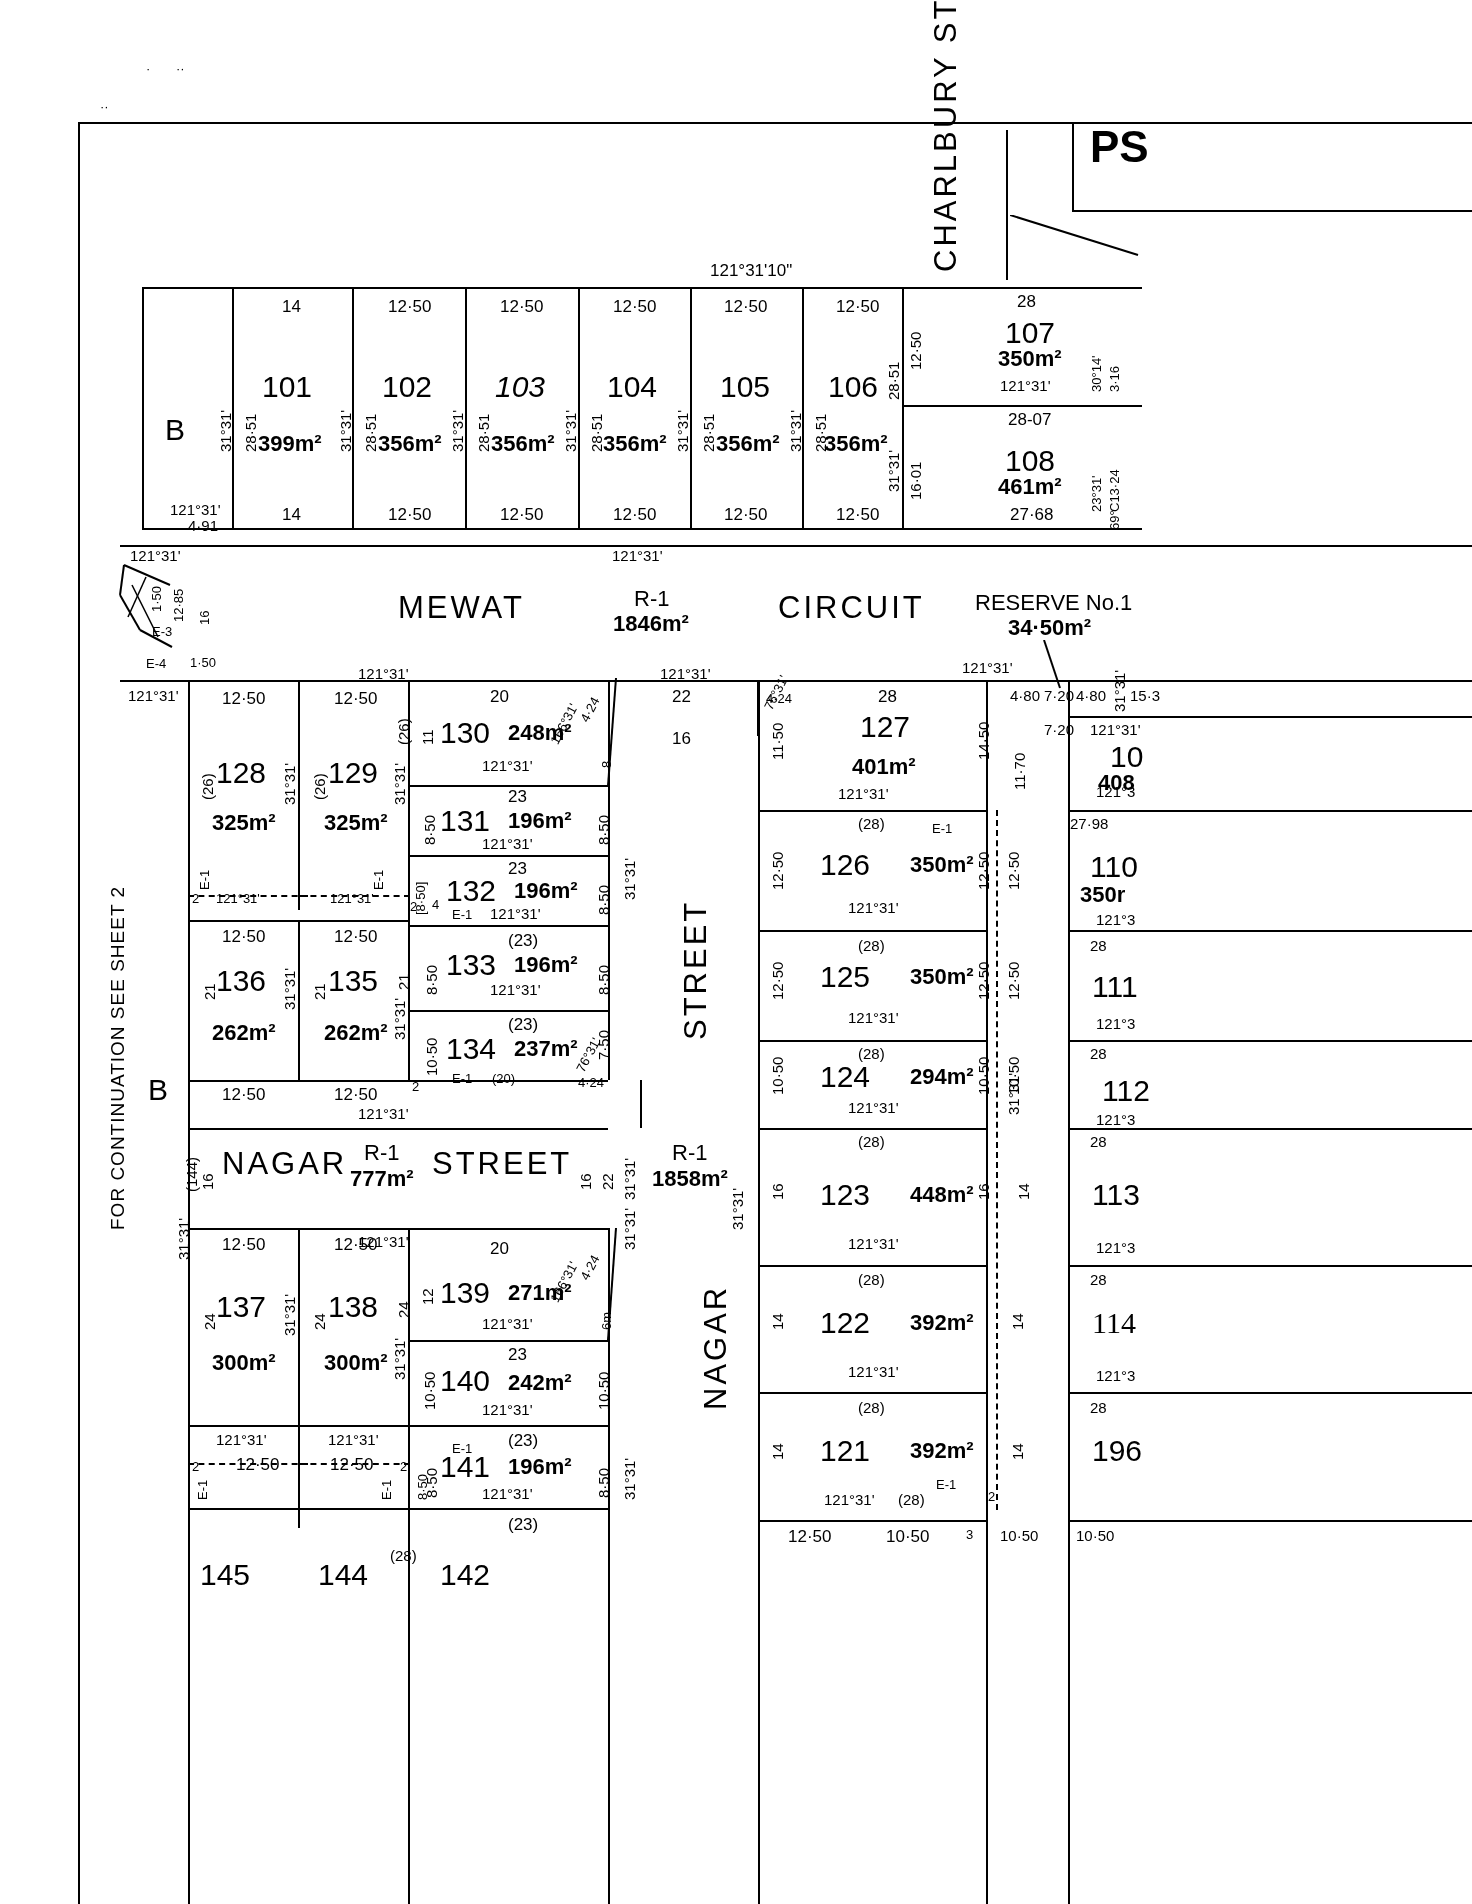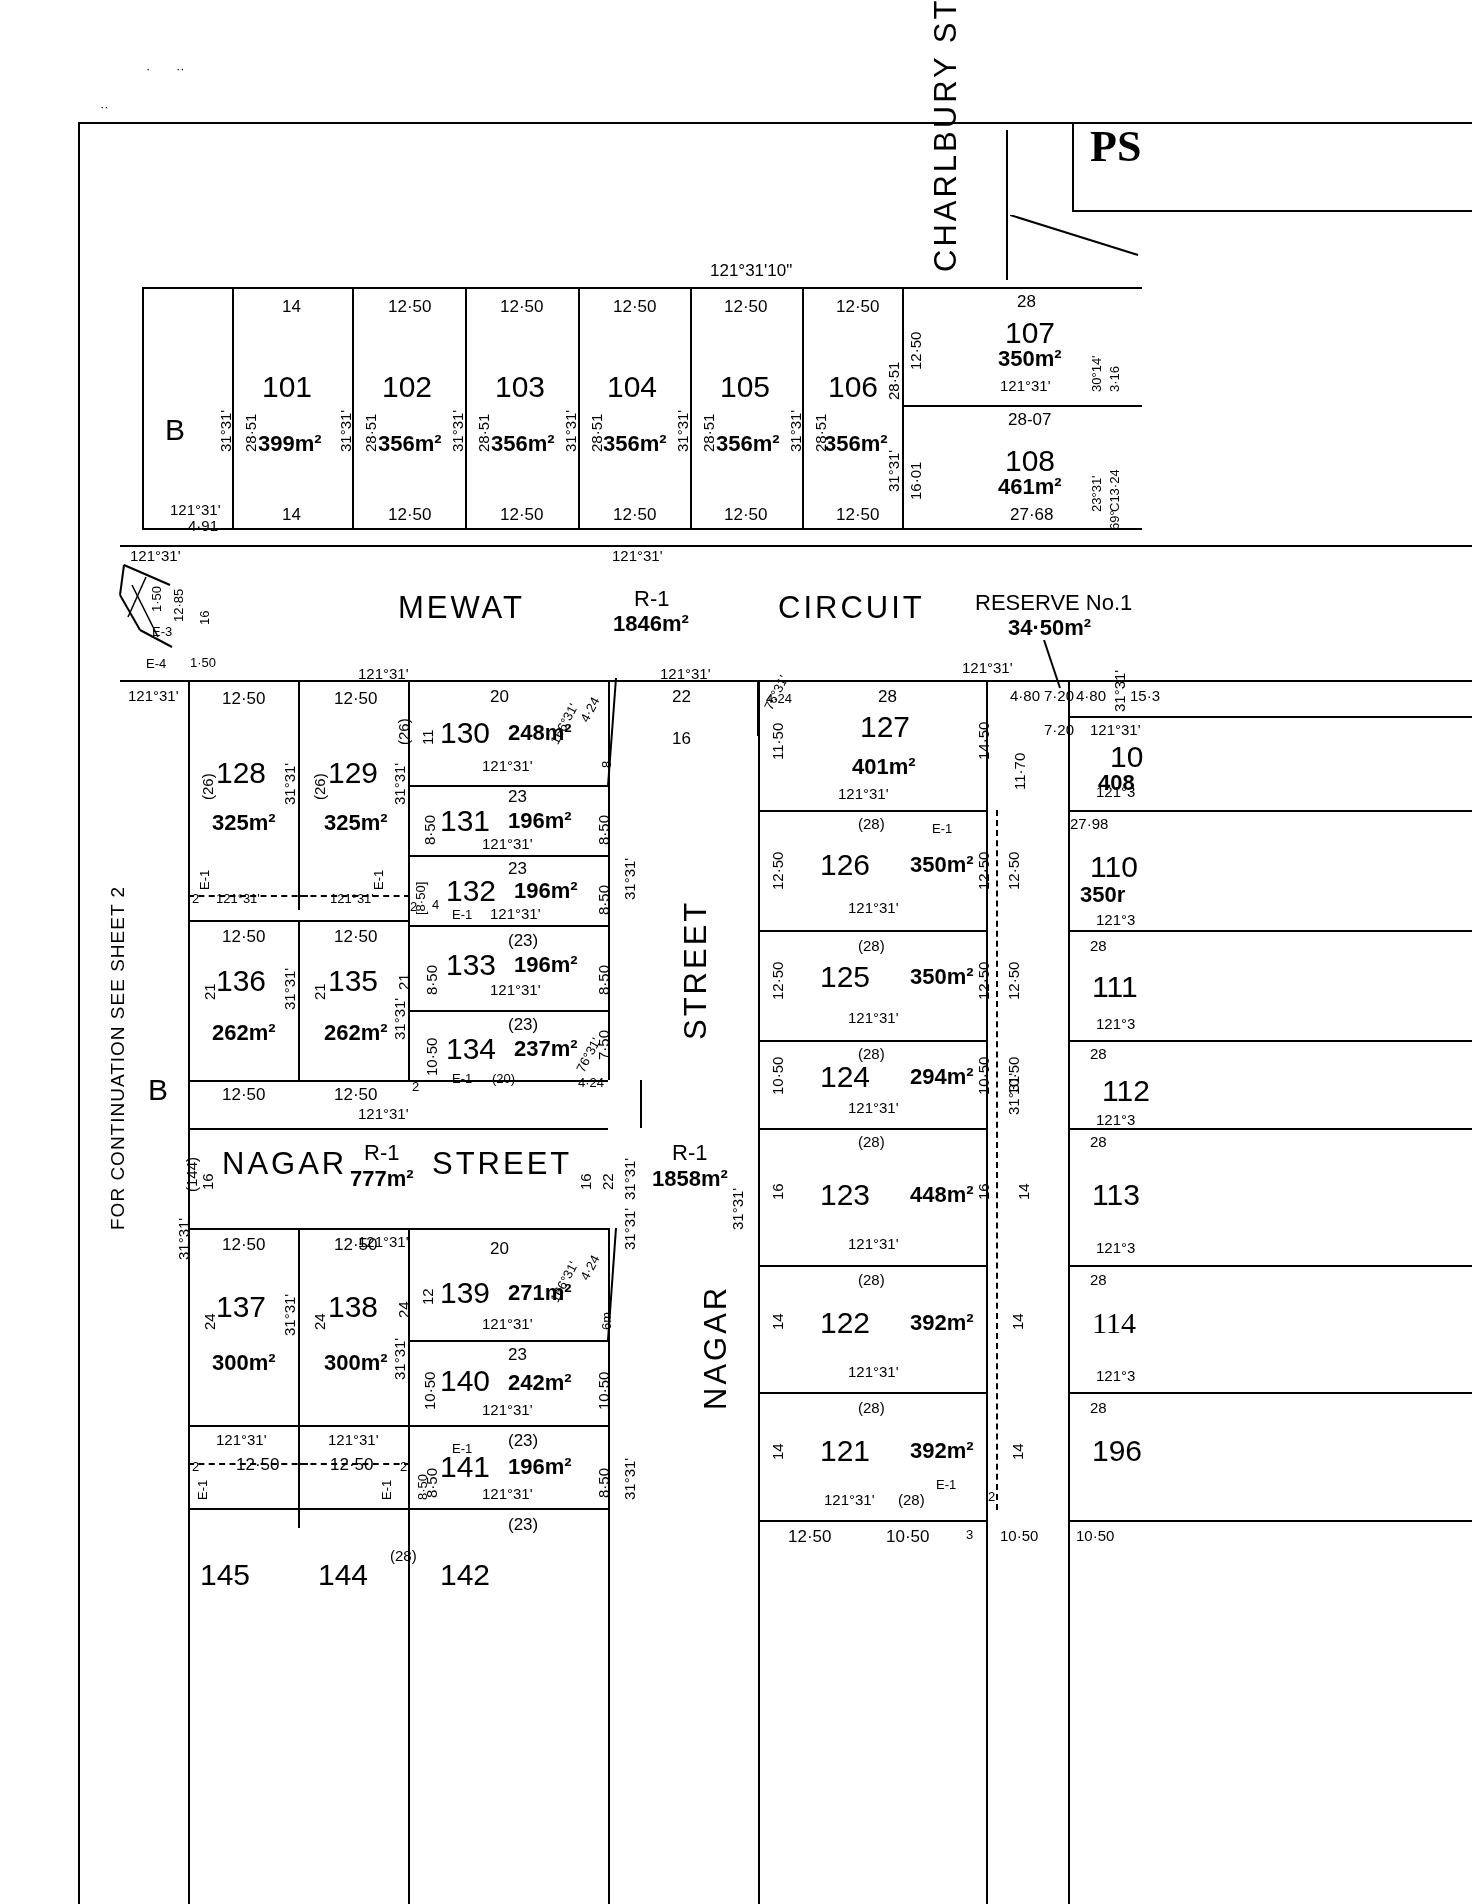--- a/index.html
+++ b/index.html
@@ -11,21 +11,21 @@
   .t{position:absolute;white-space:nowrap;line-height:1;}
   .lotno{font-size:30px;}
   .area{font-size:22px;font-weight:bold;}
   .dim{font-size:17px;}
   .dimS{font-size:15px;}
   .dimXS{font-size:13px;}
   .street{font-size:31px;letter-spacing:3px;}
   .rot90{transform-origin:0 0;transform:rotate(-90deg);}
   .rotDiag{transform-origin:0 0;transform:rotate(-62deg);}
   .rotDiag2{transform-origin:0 0;transform:rotate(-63deg);}
-  .big{font-size:44px;font-weight:bold;font-family:Liberation Serif, serif;}
+  .big{font-size:44px;font-weight:bold;}
   .dash{position:absolute;border-top:2px dashed #000;}
   .dashv{position:absolute;border-left:2px dashed #000;}
 </style>
 </head>
 <body>
 
 <div id="sheet">
 
   <div class="t dimXS" style="left:146px;top:62px;">·</div>
   <div class="t dimXS" style="left:176px;top:62px;">··</div>
@@ -93,21 +93,21 @@
   <div class="t dimS rot90" style="left:813px;top:452px;">28·51</div>
   <div class="t dimS rot90" style="left:886px;top:400px;">28·51</div>
   <div class="t dimS rot90" style="left:886px;top:492px;">31°31'</div>
   <div class="t dimS rot90" style="left:908px;top:370px;">12·50</div>
   <div class="t dimS rot90" style="left:908px;top:500px;">16·01</div>
 
   <div class="t lotno" style="left:262px;top:372px;">101</div>
   <div class="t area" style="left:258px;top:433px;">399m²</div>
   <div class="t lotno" style="left:382px;top:372px;">102</div>
   <div class="t area" style="left:378px;top:433px;">356m²</div>
-  <div class="t lotno" style="left:495px;top:372px;">103</div>
+  <div class="t lotno" style="left:495px;top:372px;font-style:italic;">103</div>
   <div class="t area" style="left:491px;top:433px;">356m²</div>
   <div class="t lotno" style="left:607px;top:372px;">104</div>
   <div class="t area" style="left:603px;top:433px;">356m²</div>
   <div class="t lotno" style="left:720px;top:372px;">105</div>
   <div class="t area" style="left:716px;top:433px;">356m²</div>
   <div class="t lotno" style="left:828px;top:372px;">106</div>
   <div class="t area" style="left:824px;top:433px;">356m²</div>
   <div class="t lotno" style="left:1005px;top:318px;">107</div>
   <div class="t area" style="left:998px;top:348px;">350m²</div>
   <div class="t lotno" style="left:1005px;top:446px;">108</div>

